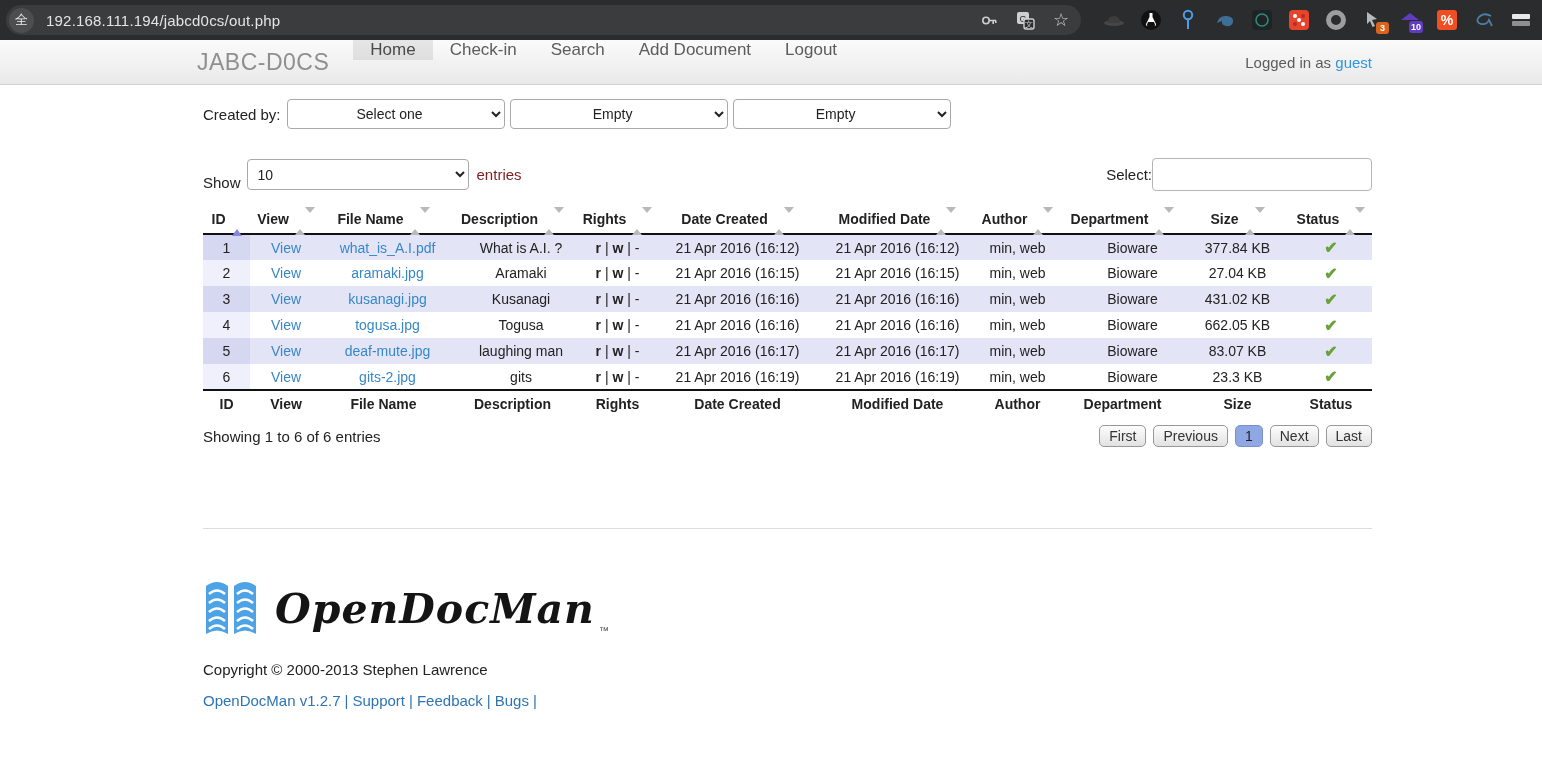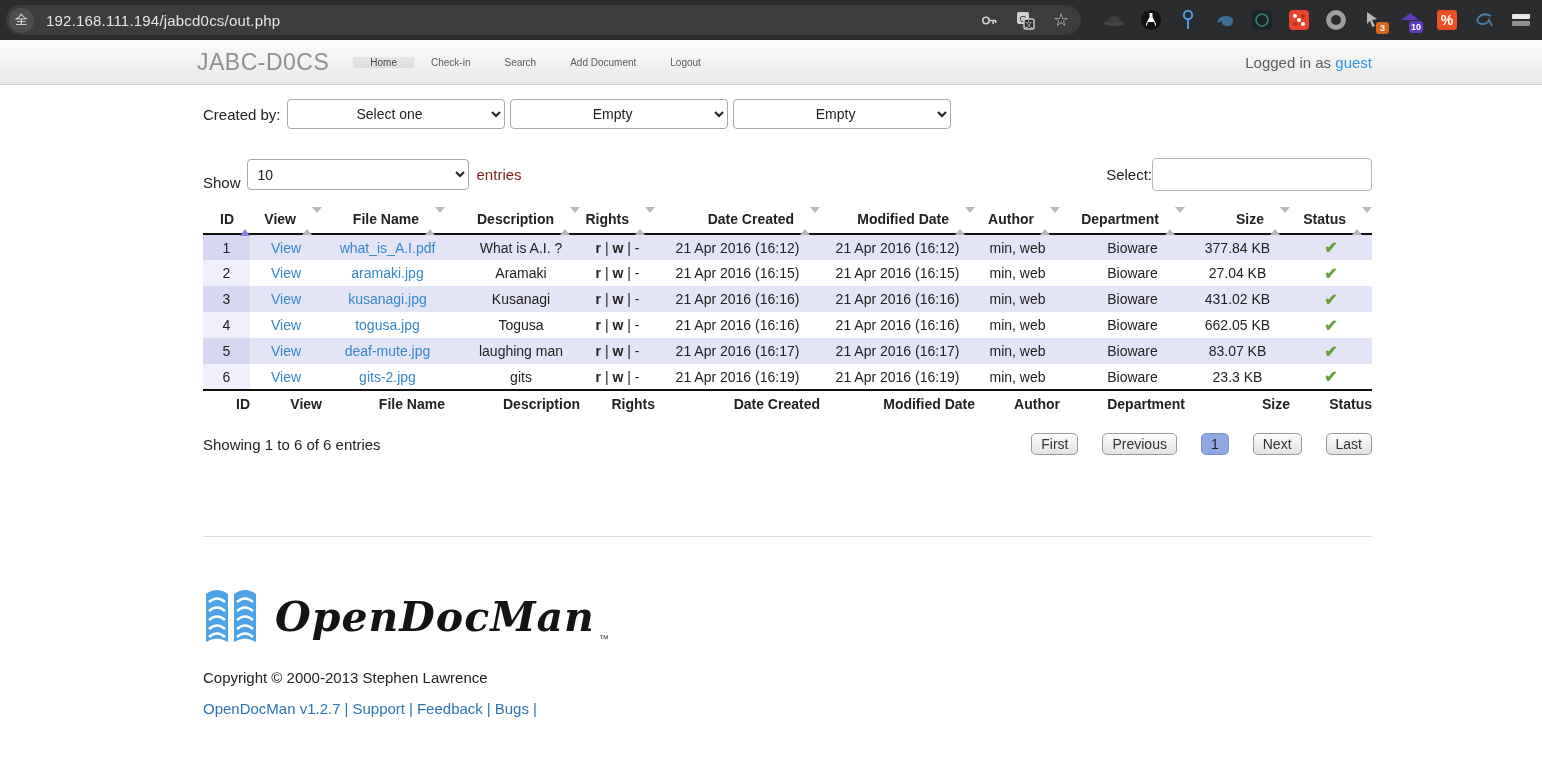--- a/index.html
+++ b/index.html
@@ -12,24 +12,24 @@
   .url { color:#e4e4e4; font-size:15px; margin-left:12px; letter-spacing:.2px; white-space:nowrap; }
   .omni-right { margin-left:auto; display:flex; align-items:center; gap:16px; }
   .oicon { width:20px; height:20px; display:flex; align-items:center; justify-content:center; color:#cfcfcf; font-size:18px; }
   .ext-strip { display:flex; align-items:center; gap:15px; margin-left:22px; }
   .ext { position:relative; width:22px; height:22px; display:flex; align-items:center; justify-content:center; }
   .badge { position:absolute; bottom:-3px; right:-5px; min-width:13px; height:12px; border-radius:3px; color:#fff; font-size:9px; font-weight:bold; display:flex; align-items:center; justify-content:center; padding:0 2px; }
   .badge.orange { background:#d9641c; }
   .badge.purple { background:#5f3cc0; bottom:-2px; right:-2px; }
 
   
-  .navbar { height:45px; background:linear-gradient(#fbfbfb,#e9e9e9); border-bottom:1px solid #d2d2d2; display:flex; align-items:center; padding-left:197px; }
+  .navbar { height:45px; background:linear-gradient(#fbfbfb,#e9e9e9); border-bottom:1px solid #d2d2d2; display:flex; align-items:flex-start; padding-left:197px; }
   .brand { color:#8f8f8f; font-size:23px; align-self:center; margin-right:24px; letter-spacing:.5px; }
   .nav-items { display:flex; align-items:stretch; }
-  .nav-item { display:flex; align-items:center; padding:0 17px; color:#5c5c5c; font-size:10px; text-decoration:none; cursor:pointer; }
+  .nav-item { display:flex; align-items:center; padding:0 17px; color:#5c5c5c; font-size:17px; text-decoration:none; cursor:pointer; }
   .nav-item.active { background:linear-gradient(#e6e6e6,#dedede); color:#4a4a4a; }
   .login-box { margin-left:auto; margin-right:170px; align-self:center; color:#5c5c5c; font-size:15px; white-space:nowrap; }
   .login-box a { color:#2f96e0; text-decoration:none; cursor:pointer; }
 
   
   .content { padding:0 170px 0 203px; }
   .breadcrumb { margin-top:21px; font-size:15px; color:#222; }
 
   .filter-row { margin-top:14px; display:flex; align-items:center; }
   .filter-label { font-size:15px; color:#222; margin-right:6px; }
@@ -39,21 +39,21 @@
   .controls-row { margin-top:29px; display:flex; align-items:center; }
   .show-label { font-size:15px; color:#222; margin-right:6px;margin-top:16px; }
   .show-select { width:222px; height:31px; }
   .entries-label { font-size:15px; color:#7f1d1d; margin-left:8px; }
   .search-group { margin-left:auto; display:flex; align-items:center; }
   .search-label { font-size:15px; color:#222; }
   .search-input { width:220px; height:33px; border:1px solid #b5b5b5; border-radius:4px; font-size:15px; padding:0 8px; font-family:"Liberation Sans",sans-serif; }
 
   
   table.files { width:1169px; border-collapse:collapse; margin-top:16px; table-layout:fixed; }
-  table.files th { font-size:14px; font-weight:bold; color:#222; height:27px; text-align:right; white-space:nowrap; }
+  table.files th { font-size:14px; font-weight:bold; color:#222; height:27px; text-align:center; white-space:nowrap; }
   thead th { border-bottom:2px solid #111; cursor:pointer; }
   tfoot th { border-top:2px solid #111; }
   table.files td { font-size:14px; color:#222; height:26px; text-align:center; white-space:nowrap; overflow:hidden; }
   tr.stripe td { background:#e3e5f7; }
   tr.stripe td.sorted { background:#d5d8f0; }
   tr.plain td.sorted { background:#eff0fb; }
   
   .c1{width:47px;} .c2{width:72px;} .c3{width:123px;} .c4{width:135px;} .c5{width:75px;}
   .c6{width:165px;} .c7{width:155px;} .c8{width:85px;} .c9{width:125px;} .c10{width:105px;} .c11{width:82px;}
   td.col3 { text-align:left; padding-left:8px; }
@@ -63,23 +63,23 @@
   .check { color:#69a13a; font-size:16px; font-weight:bold; }
   .rights-b { font-weight:bold; }
 
   .sort-ico { display:inline-block; vertical-align:middle; margin-left:6px; }
   .tri { width:0; height:0; border-left:5px solid transparent; border-right:5px solid transparent; }
   .tri.up { border-bottom:6px solid #b9b9b9; margin-bottom:2px; }
   .tri.down { border-top:6px solid #b9b9b9; }
   .tri.asc { border-bottom:7px solid #8486e0; border-left-width:5px; border-right-width:5px; }
 
   
-  .summary-row { width:1169px; display:flex; align-items:center; margin-top:16px; }
+  .summary-row { width:1169px; display:flex; align-items:center; margin-top:8px; }
   .summary-text { font-size:15px; color:#222; }
-  .pager { margin-left:auto; display:flex; gap:24px;align-items:center; }
+  .pager { margin-left:auto; display:flex; gap:7px;align-items:center; }
   .pbtn { font-size:14px; color:#333; background:linear-gradient(#fdfdfd,#e2e2e2); border:1px solid #989898; border-radius:5px; padding:2px 9px; cursor:pointer; font-family:"Liberation Sans",sans-serif; }
   .pbtn.current { background:#8fa7e3; border-color:#7a90c8; color:#1d1d1d; }
 
   .divider { width:1169px; border:none; border-top:1px solid #dcdcdc; margin-top:81px; }
 
   
   .logo-block { margin-top:47px; display:flex; align-items:center; }
   .logo-script { font-family:"DejaVu Serif",serif; font-style:italic; font-weight:bold; font-size:41px; color:#141414; margin-left:16px; letter-spacing:1px; }
   .logo-tm { font-size:10px; color:#444; align-self:flex-end; margin:0 0 6px 4px; }
   .copyright { margin-top:19px; font-size:15px; color:#222; }

